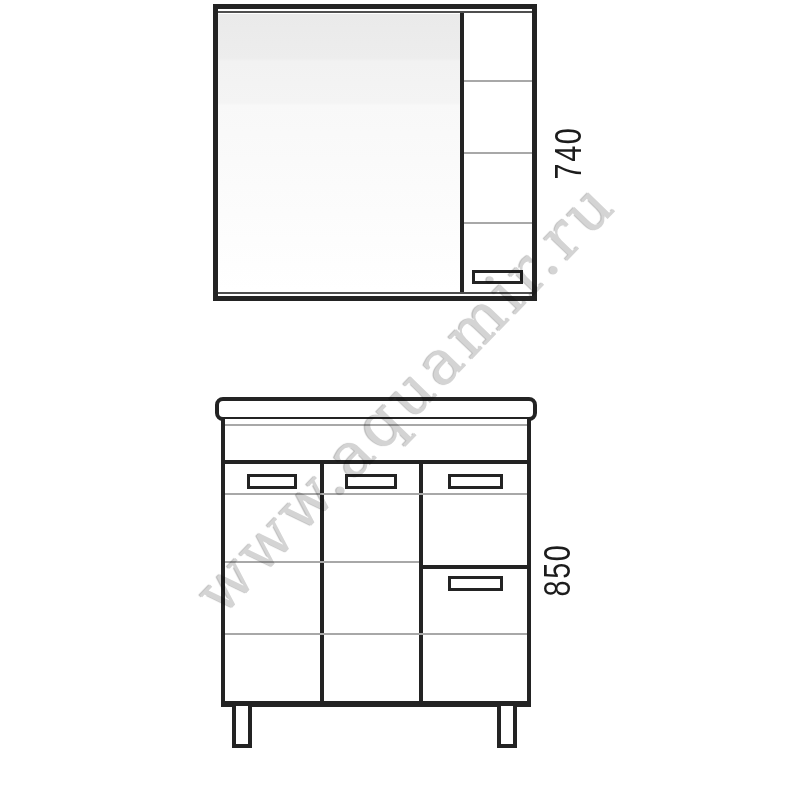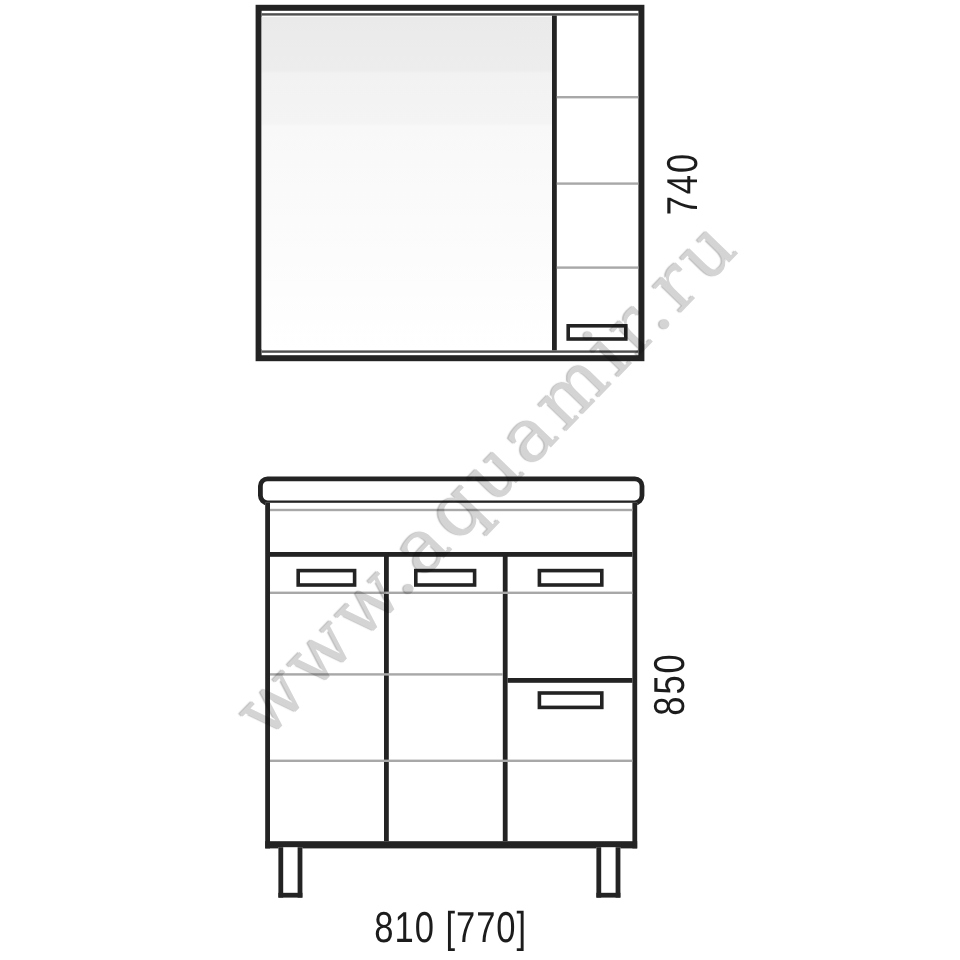--- a/index.html
+++ b/index.html
@@ -100,23 +100,20 @@
     <div class="grayline" style="left:0;width:194px;top:142px;height:2px;"></div>
     <div class="blackline" style="left:198px;right:0;top:146px;height:4px;"></div>
 
     <div class="handle" style="left:223px;width:55px;top:157px;height:15px;"></div>
     <div class="grayline" style="left:0;right:0;top:214px;height:2px;"></div>
   </div>
 
   <div class="leg" style="left:232px;"></div>
   <div class="leg" style="left:497px;"></div>
 
-  <div class="dim" style="left:221px;top:751px;width:310px;height:44px;">
-    <span class="t">810 [770]</span>
-  </div>
 
   <div class="dim dim-rot" style="left:523px;top:535px;width:70px;height:70px;">
     <span class="t">850</span>
   </div>
 
   <div class="watermark">www.aquamir.ru</div>
 
 </div>
 
 </body></html>

